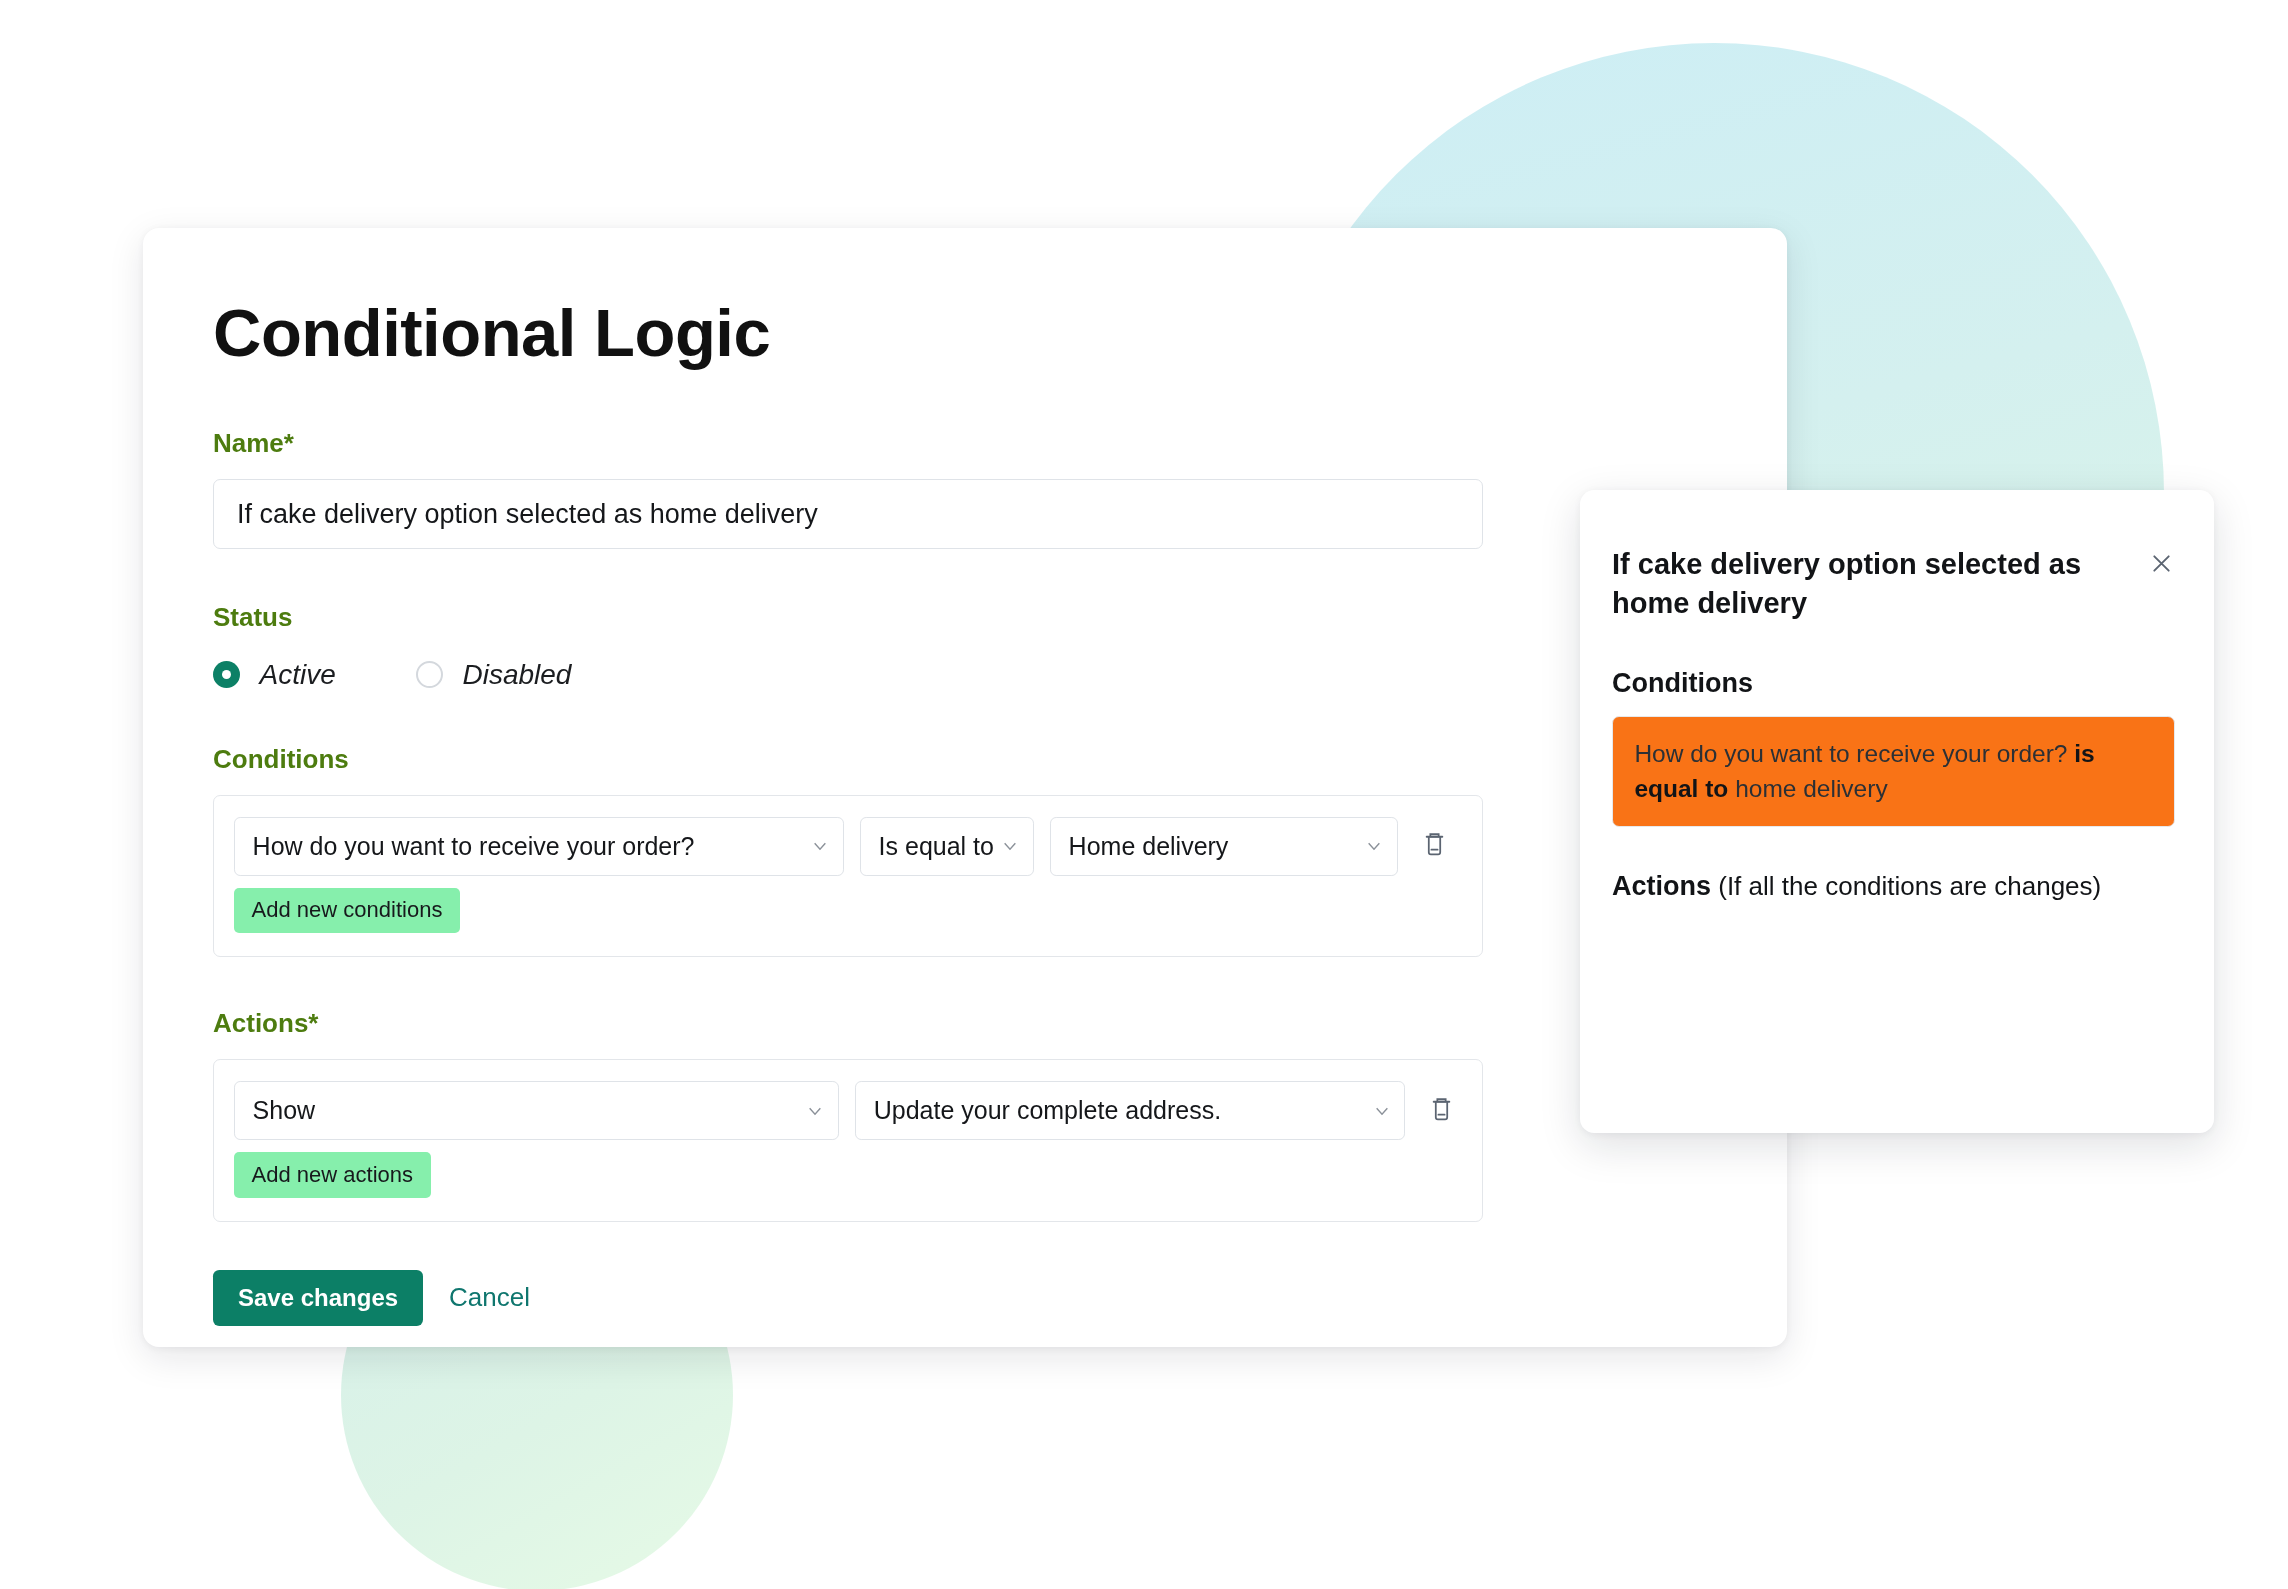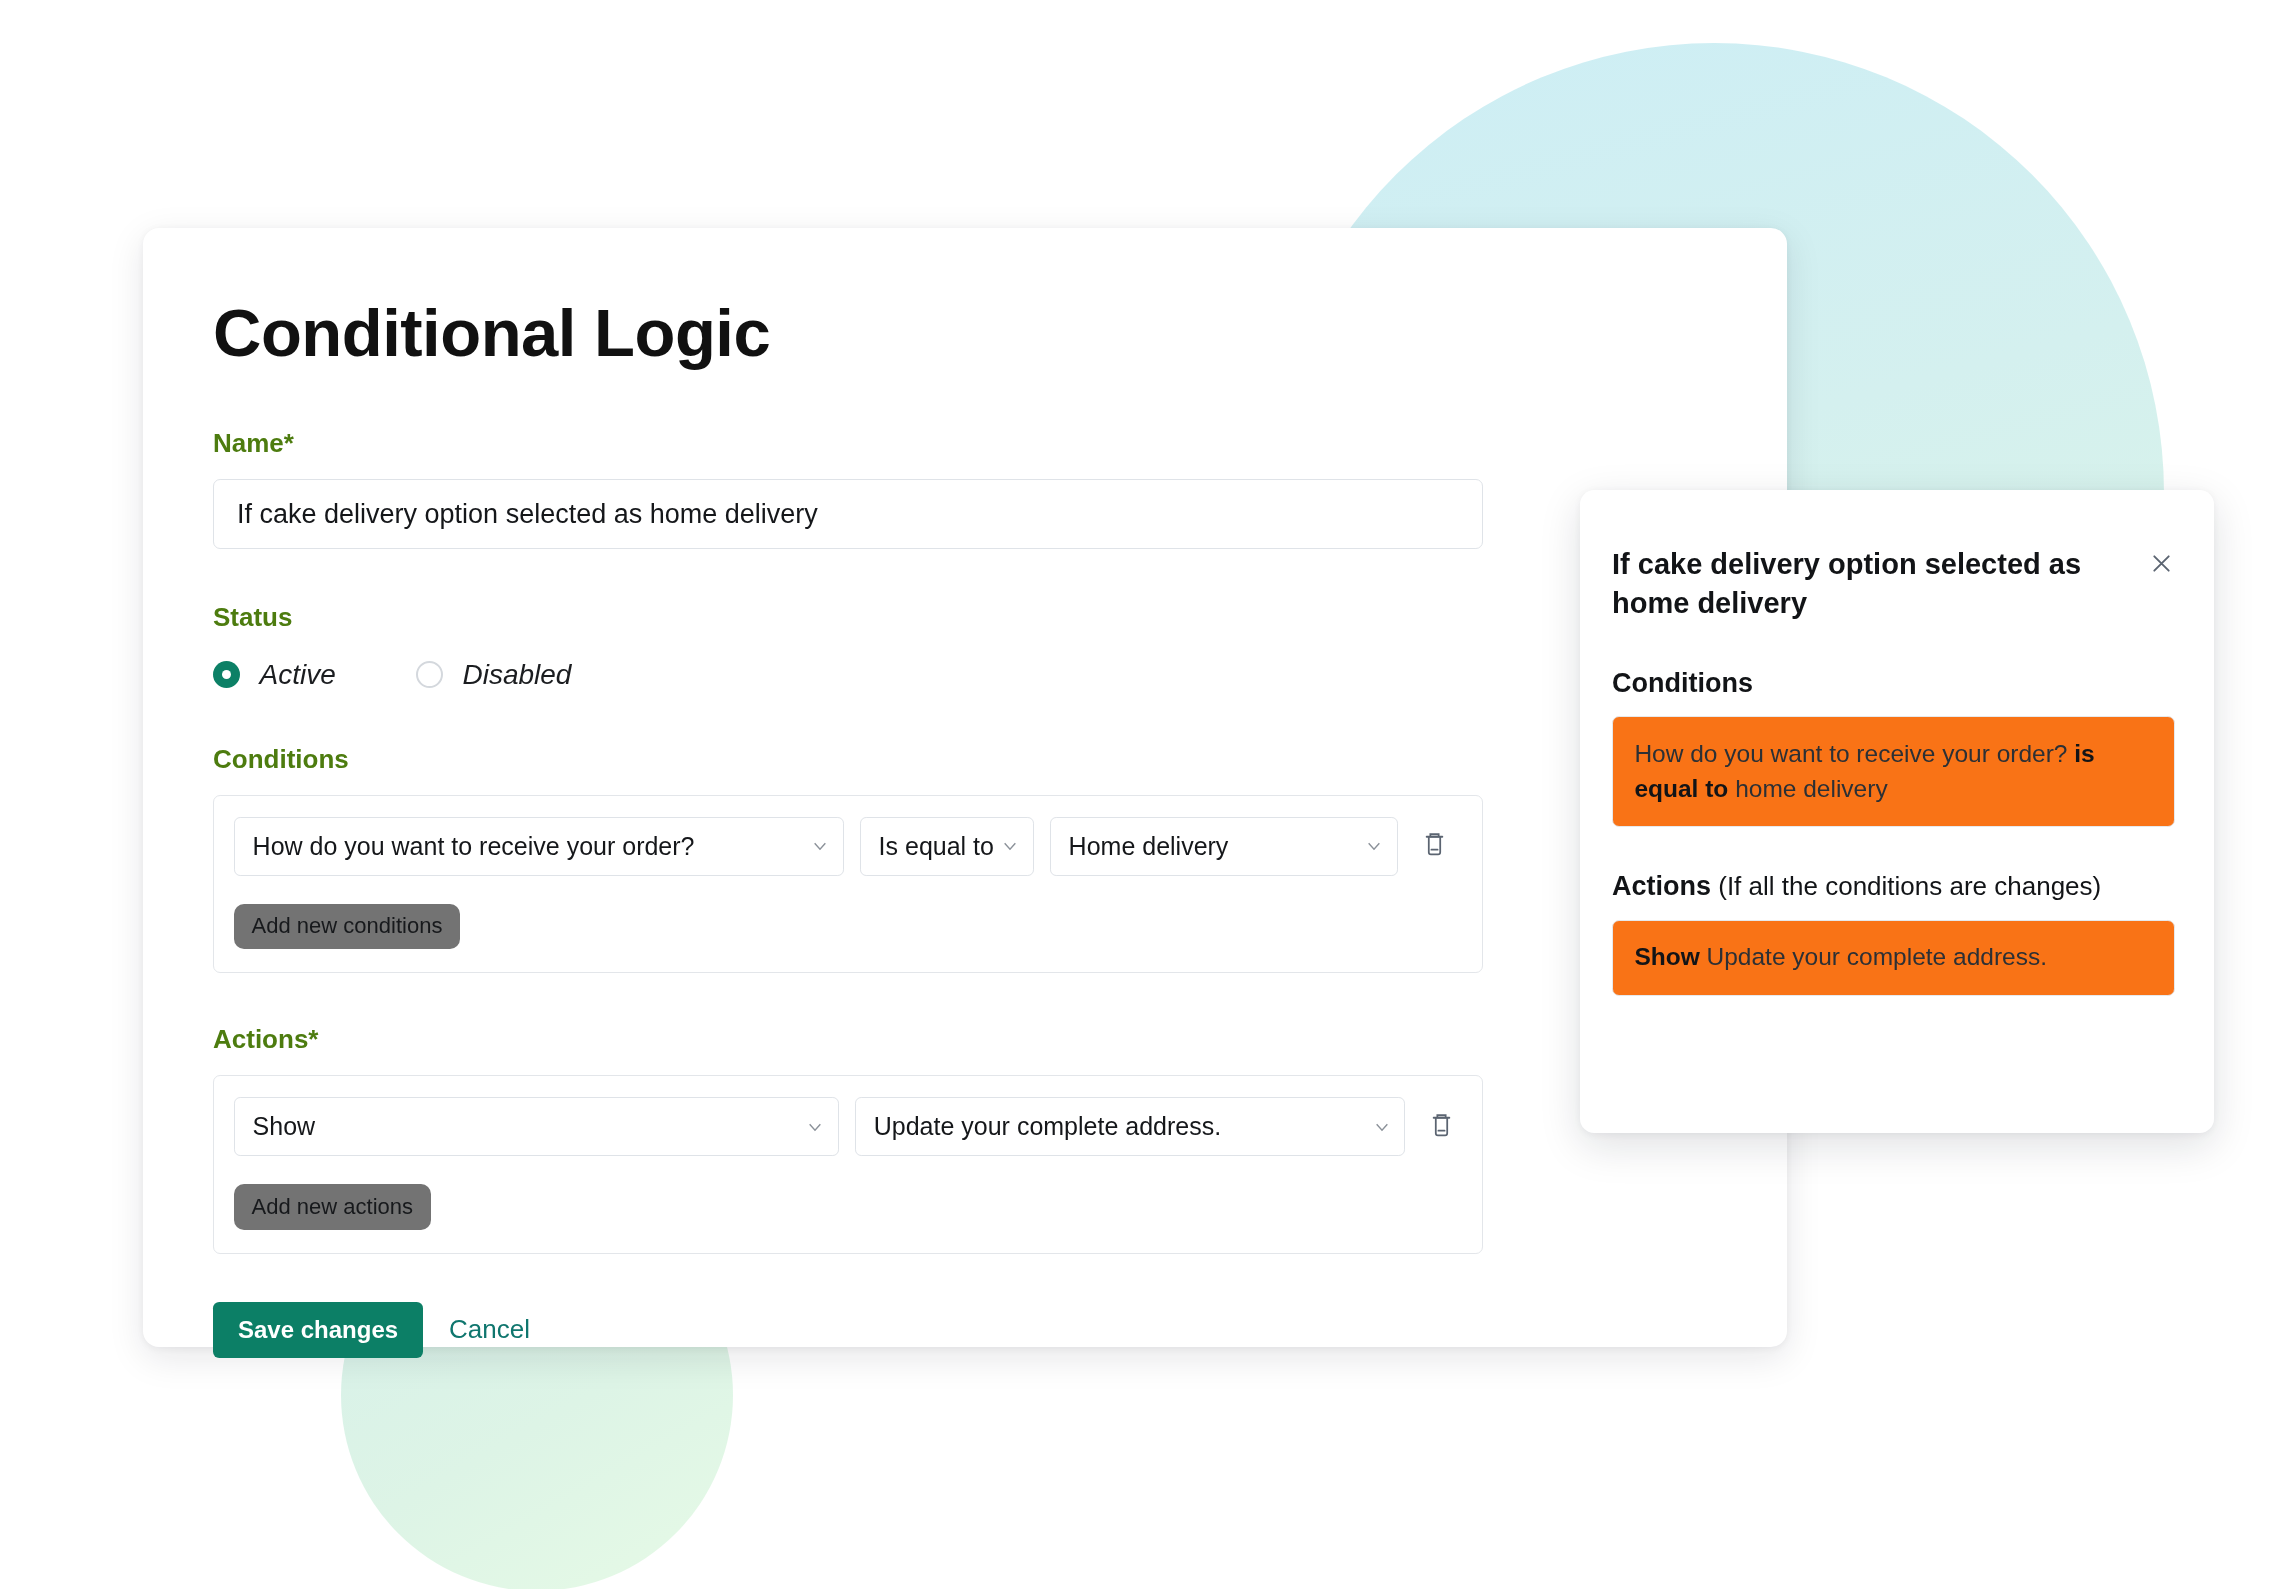--- a/index.html
+++ b/index.html
@@ -186,25 +186,25 @@
     display: flex;
     align-items: center;
     justify-content: center;
     background: transparent;
     border: none;
     cursor: pointer;
     flex: none;
   }
 
   .add-btn {
-    margin-top: 28px;
+    margin-top: 12px;
     display: inline-block;
-    background: #737373;
+    background: #86efac;
     border: none;
-    border-radius: 10px;
+    border-radius: 5px;
     font-family: "Liberation Sans", sans-serif;
     font-size: 22px;
     color: #17191c;
     padding: 11.6px 18px;
     cursor: pointer;
     line-height: 1;
   }
 
   
   .footer {
@@ -427,20 +427,16 @@
     <div class="popup-box">
       <span>How do you want to receive your order?</span>
       <b>is equal to</b>
       <span>home delivery</span>
     </div>
 
     <div class="popup-section-label">
       <span>Actions</span><span class="sub"> (If all the conditions are changes)</span>
     </div>
 
-    <div class="popup-box">
-      <b>Show</b>
-      <span>Update your complete address.</span>
-    </div>
   </div>
 
 </div>
 
 
 </body></html>

